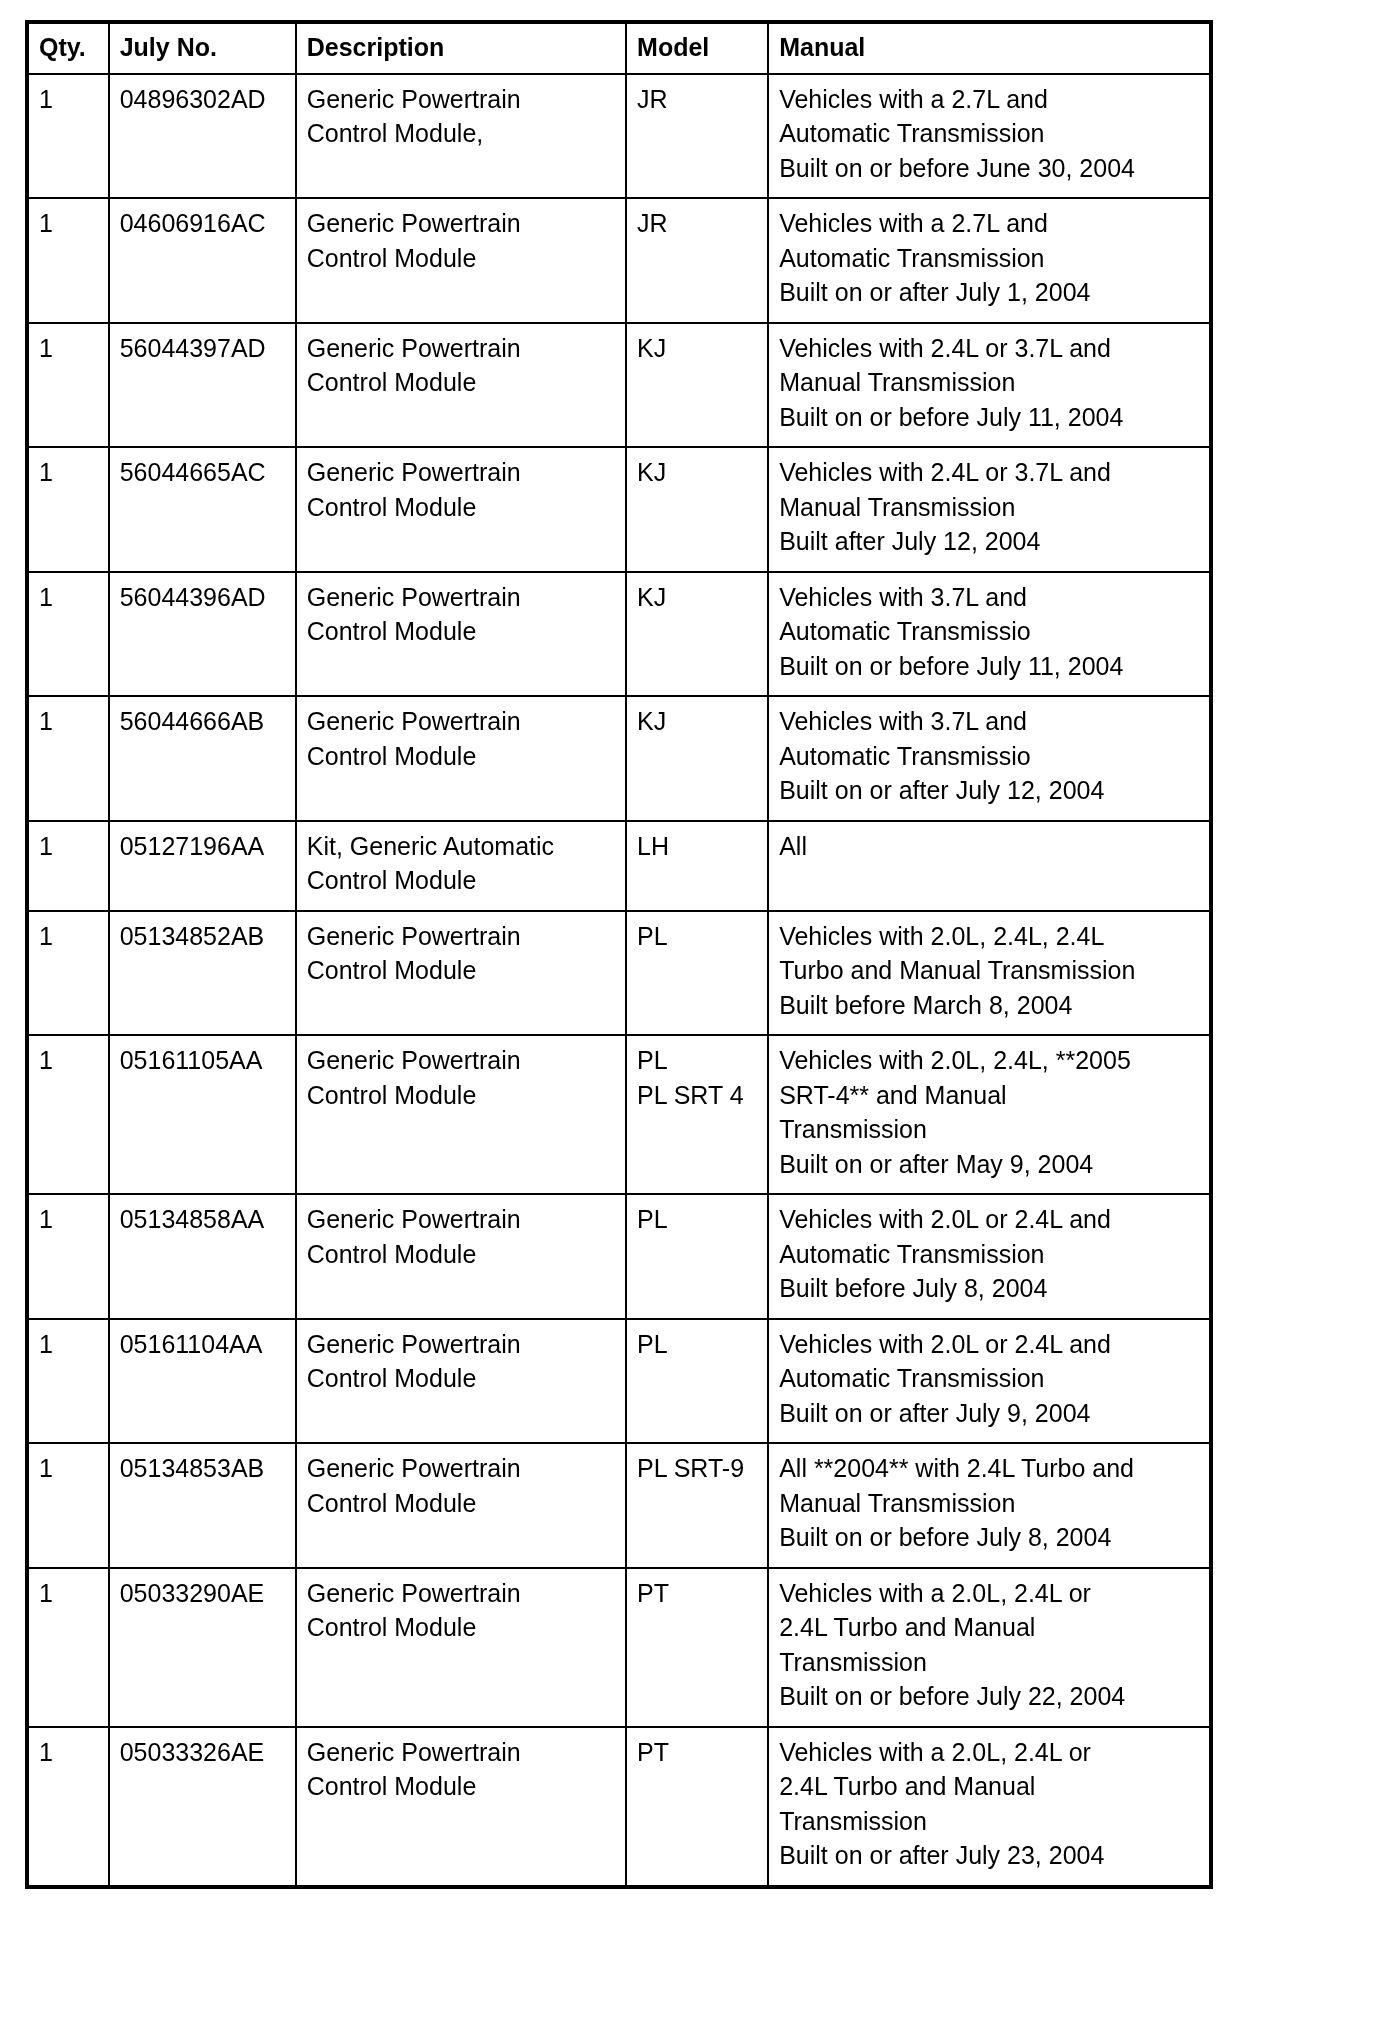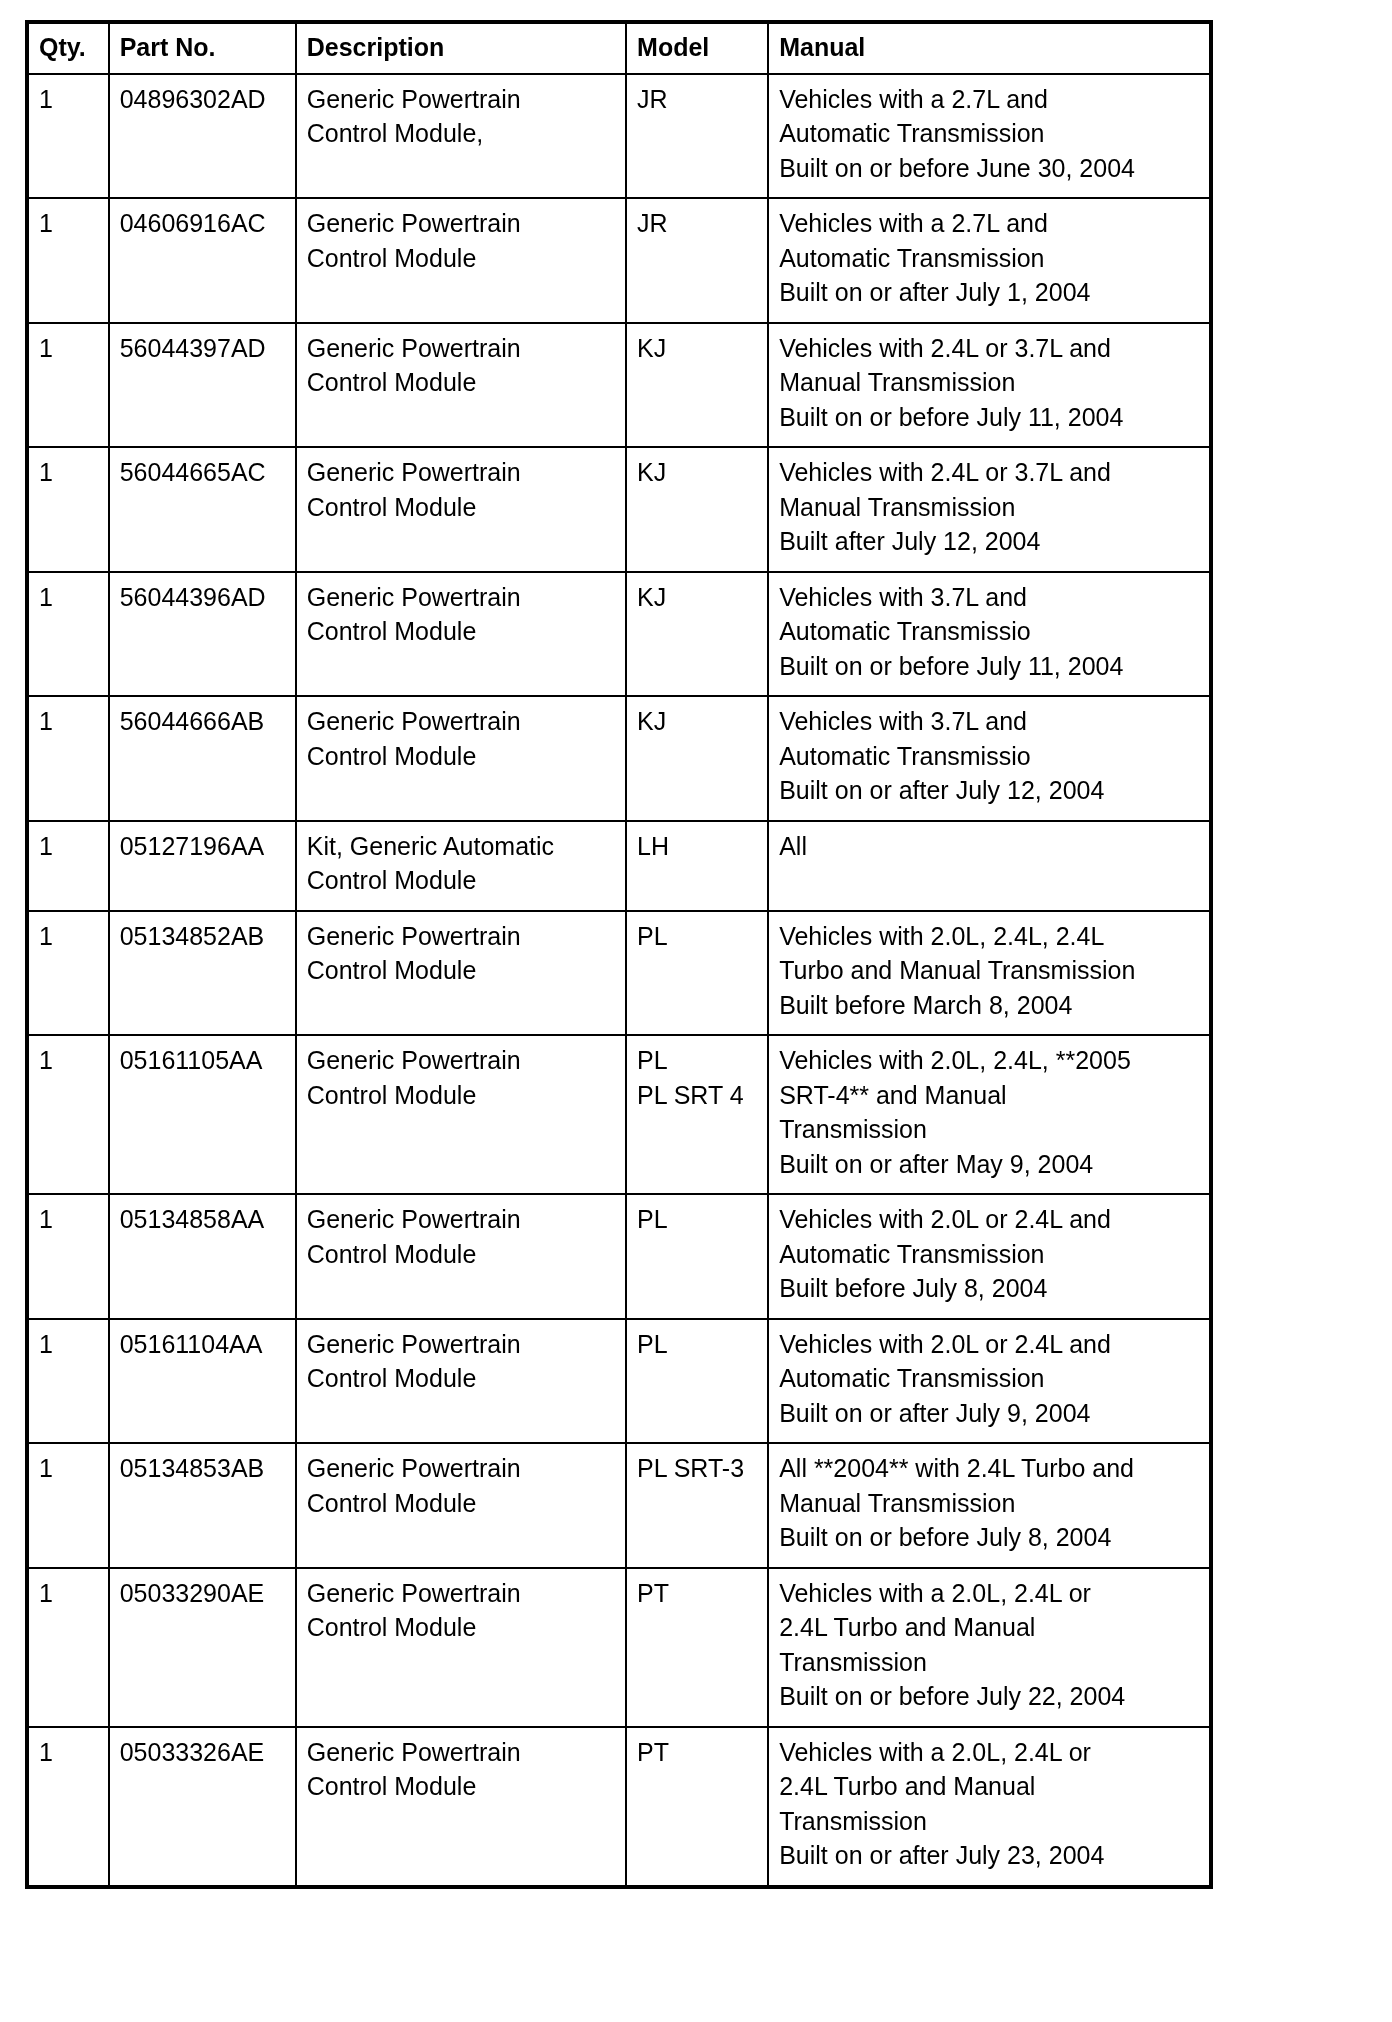--- a/index.html
+++ b/index.html
@@ -52,21 +52,21 @@
     <colgroup>
       <col class="col-qty">
       <col class="col-partno">
       <col class="col-desc">
       <col class="col-model">
       <col class="col-remarks">
     </colgroup>
     <thead>
       <tr>
         <th>Qty.</th>
-        <th>Part No.</th>
+        <th>July No.</th>
         <th>Description</th>
         <th>Model</th>
         <th>Manual</th>
       </tr>
     </thead>
     <tbody id="table-body">
         <tr>
     <td>1</td>
     <td>04896302AD</td>
     <td>Generic Powertrain
@@ -174,21 +174,21 @@
     <td>PL</td>
     <td>Vehicles with 2.0L or 2.4L and
 Automatic Transmission
 Built on or after July 9, 2004</td>
   </tr>
         <tr>
     <td>1</td>
     <td>05134853AB</td>
     <td>Generic Powertrain
 Control Module</td>
-    <td>PL SRT-3</td>
+    <td>PL SRT-9</td>
     <td>All **2004** with 2.4L Turbo and
 Manual Transmission
 Built on or before July 8, 2004</td>
   </tr>
         <tr>
     <td>1</td>
     <td>05033290AE</td>
     <td>Generic Powertrain
 Control Module</td>
     <td>PT</td>

